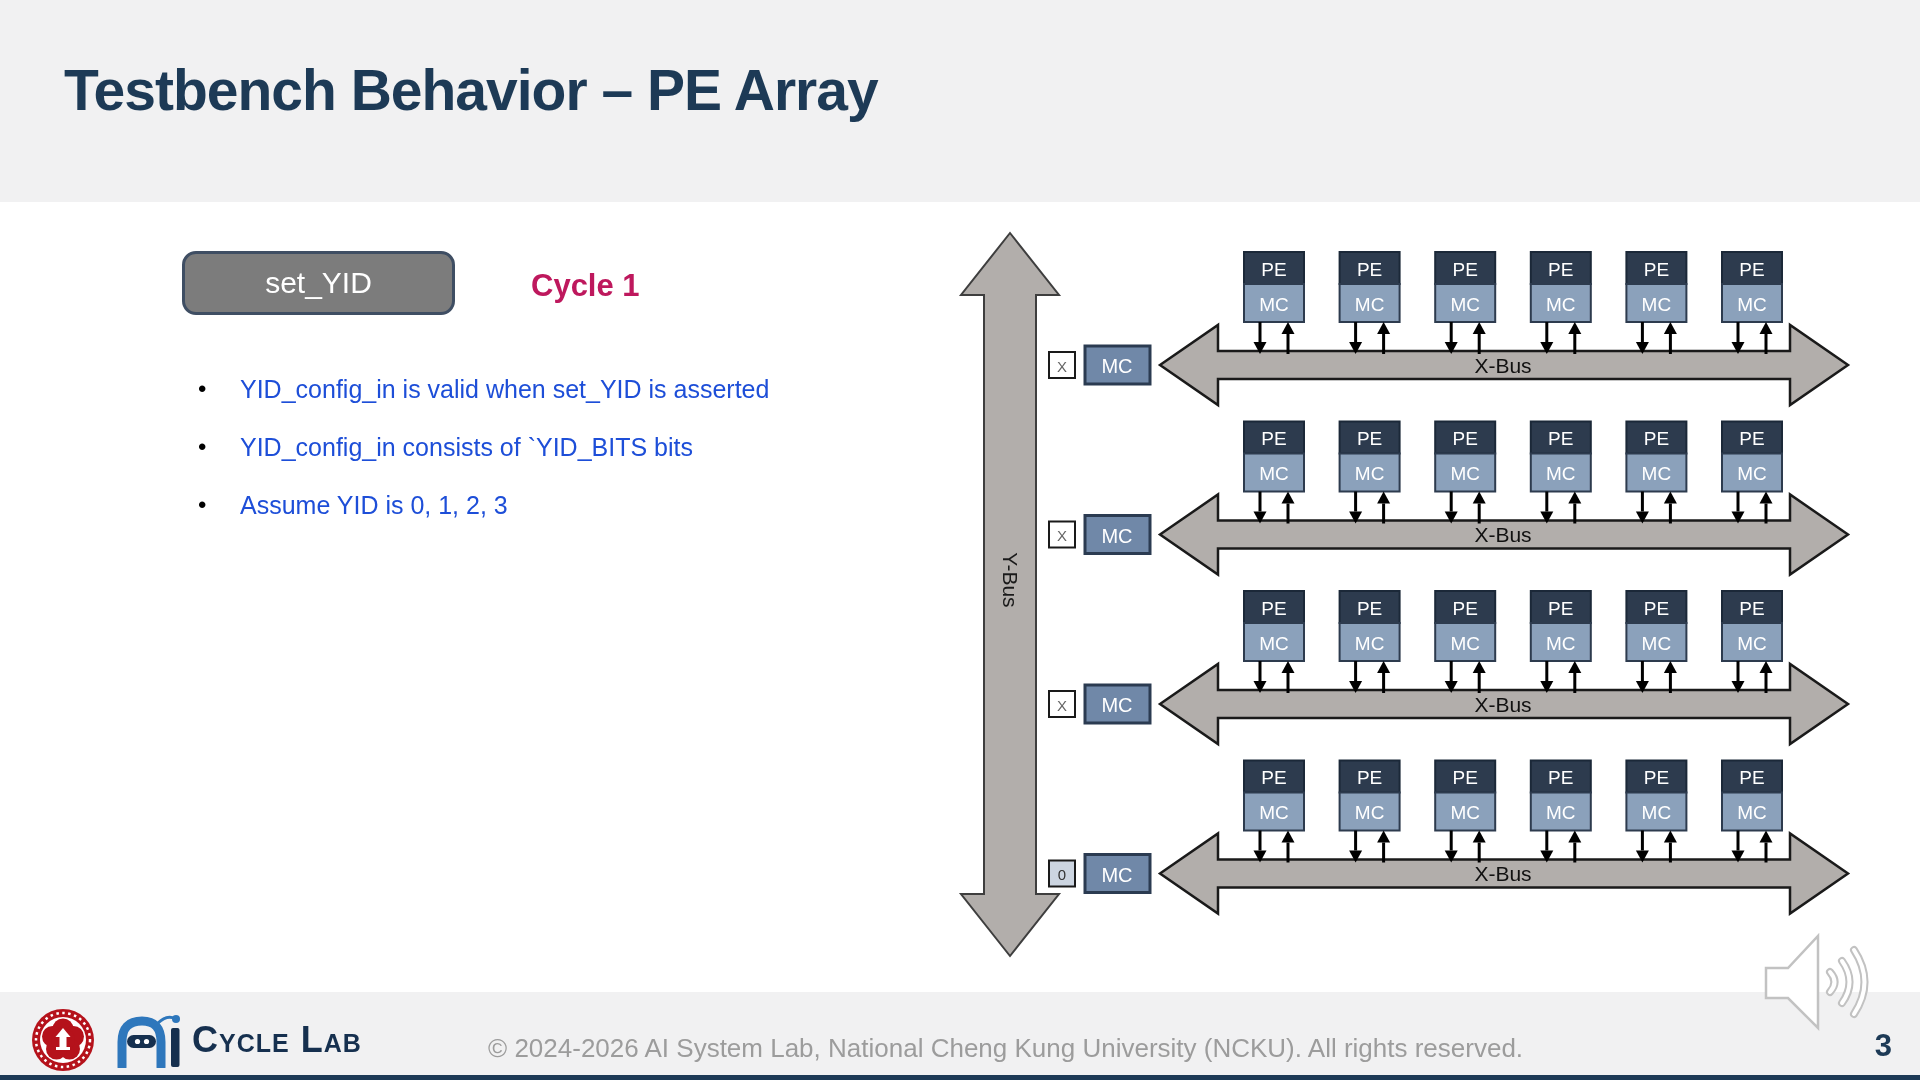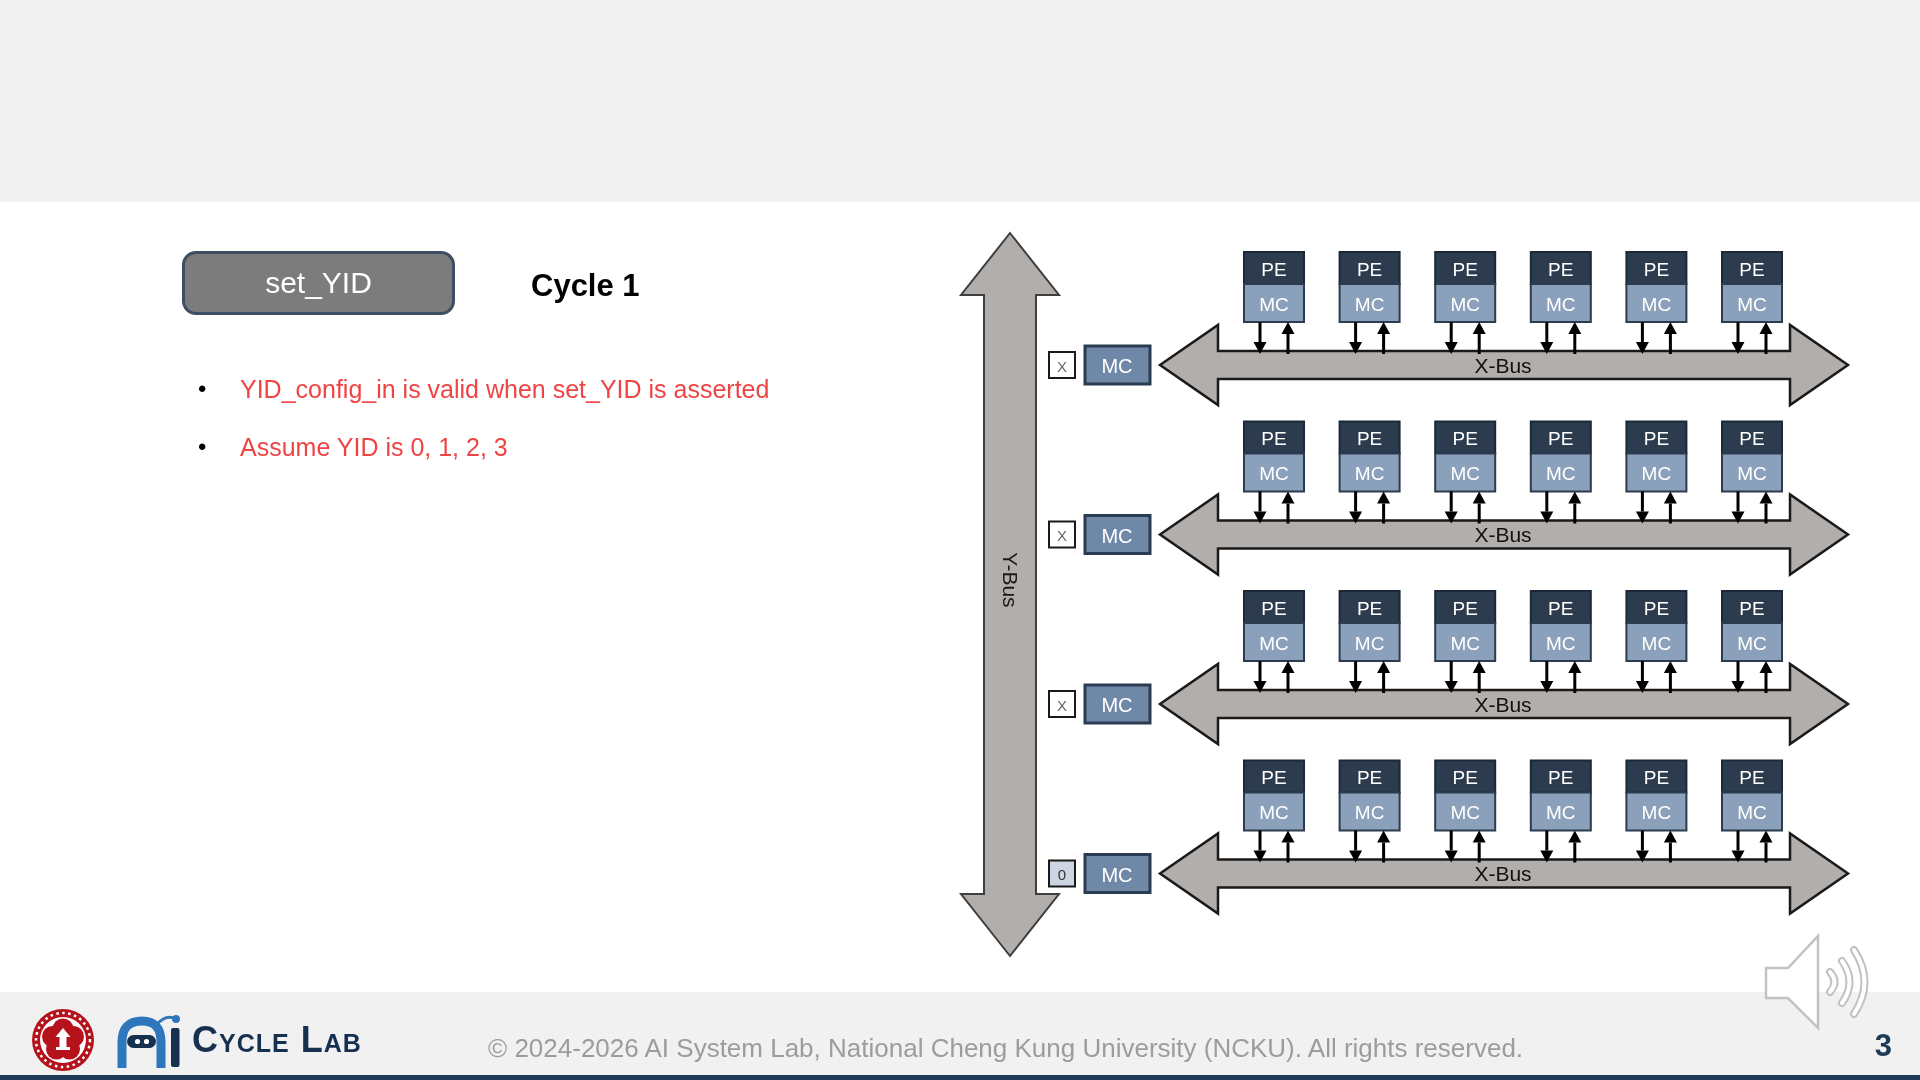--- a/index.html
+++ b/index.html
@@ -6,52 +6,56 @@
   .slide{position:relative;width:1920px;height:1080px;background:#ffffff;
          font-family:"Liberation Sans",sans-serif;overflow:hidden;}
   .band-top{position:absolute;left:0;top:0;width:1920px;height:202px;background:#f1f1f2;}
   .band-bottom{position:absolute;left:0;top:992px;width:1920px;height:83px;background:#f1f1f2;}
   .band-navy{position:absolute;left:0;top:1075px;width:1920px;height:5px;background:#1d3a56;}
   .title{position:absolute;left:64px;top:57px;font-size:57px;font-weight:bold;
          color:#1d3a56;letter-spacing:-1px;white-space:nowrap;}
   .sig-btn{position:absolute;left:182px;top:251px;width:273px;height:64px;box-sizing:border-box;
            background:#7c7c7c;border:3px solid #3f4e63;border-radius:14px;color:#ffffff;
            font-size:30px;display:flex;align-items:center;justify-content:center;text-align:right;}
-  .cycle{position:absolute;left:531px;top:268px;font-size:31px;font-weight:bold;color:#000000;}
+  .cycle{position:absolute;left:531px;top:268px;font-size:31px;font-weight:bold;color:#be185d;}
   .bullets{position:absolute;left:196px;top:360px;margin:0;padding:0;list-style:none;}
   .bullets li{position:relative;padding-left:44px;height:58px;display:flex;align-items:center;
-              font-size:25px;color:#ef4444;white-space:nowrap;}
+              font-size:25px;color:#1d4ed8;white-space:nowrap;}
   .bullets li::before{content:"\2022";position:absolute;left:2px;top:50%;
                       transform:translateY(-50%);font-size:24px;color:#000;}
   #diagram{position:absolute;left:0;top:0;}
   .footer-logos{position:absolute;left:30px;top:1008px;height:64px;display:flex;align-items:center;}
   .brand{display:flex;align-items:center;margin-left:16px;}
   .brand-text{font-size:36px;font-weight:800;color:#16304f;font-variant:small-caps;
               letter-spacing:1px;margin-left:6px;}
   .copyright{position:absolute;left:488px;top:1033px;font-size:26px;color:#9c9c9c;white-space:nowrap;}
   .page-num{position:absolute;right:28px;top:1028px;font-size:31px;font-weight:bold;color:#1d3a56;}
   .speaker{position:absolute;left:1756px;top:932px;}
 </style>
 </head>
 <body>
 
 <div class="slide">
   <div class="band-top"></div>
   <div class="band-bottom"></div>
   <div class="band-navy"></div>
 
+  <div class="title">Testbench Behavior – PE Array</div>
 
   <div class="sig-btn">
     <span>set_YID</span>
   </div>
   <div class="cycle">Cycle 1</div>
 
   <ul class="bullets">
     <li>
         <span>YID_config_in is valid when set_YID is asserted</span>
+      </li>
+    <li>
+        <span>YID_config_in consists of `YID_BITS bits</span>
       </li>
     <li>
         <span>Assume YID is 0, 1, 2, 3</span>
       </li>
   </ul>
 
   <svg id="diagram" width="1920" height="1080" viewBox="0 0 1920 1080">
       <polygon points="1010,233 1059,295 1036,295 1036,894 1059,894 1010,956 961,894 984,894 984,295 961,295" fill="#b2aeab" stroke="#3e3e3e" stroke-width="2"></polygon>
       <text x="1010" y="580" font-size="21" fill="#1a1a1a" text-anchor="middle" dominant-baseline="central" font-family="&quot;Liberation Sans&quot;,sans-serif" transform="rotate(90 1010 580)">Y-Bus</text>
       <polygon points="1160,365 1218,325 1218,351 1790,351 1790,325 1848,365 1790,405 1790,379 1218,379 1218,405" fill="#b2aeab" stroke="#1a1a1a" stroke-width="2.5"></polygon>

